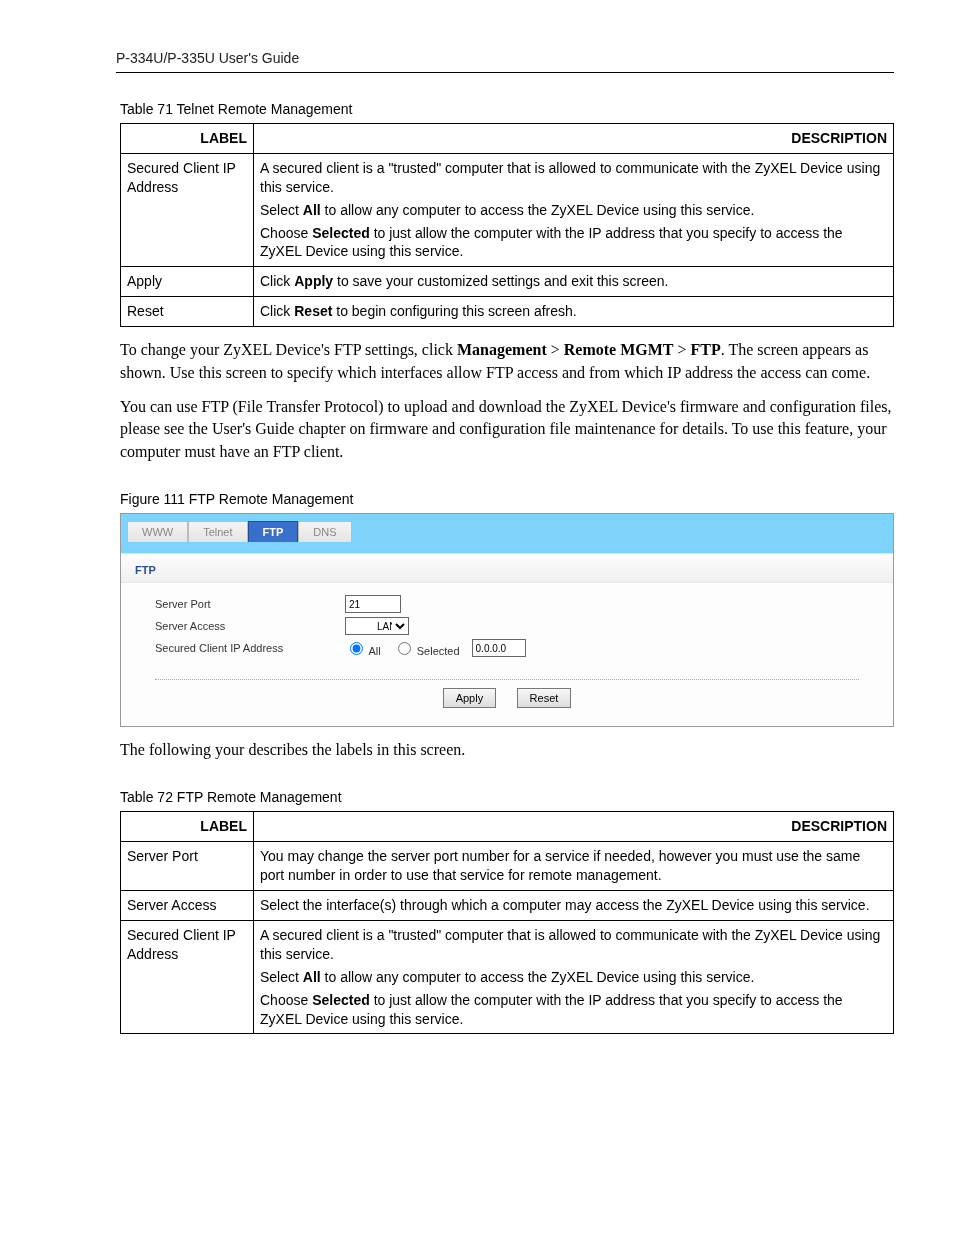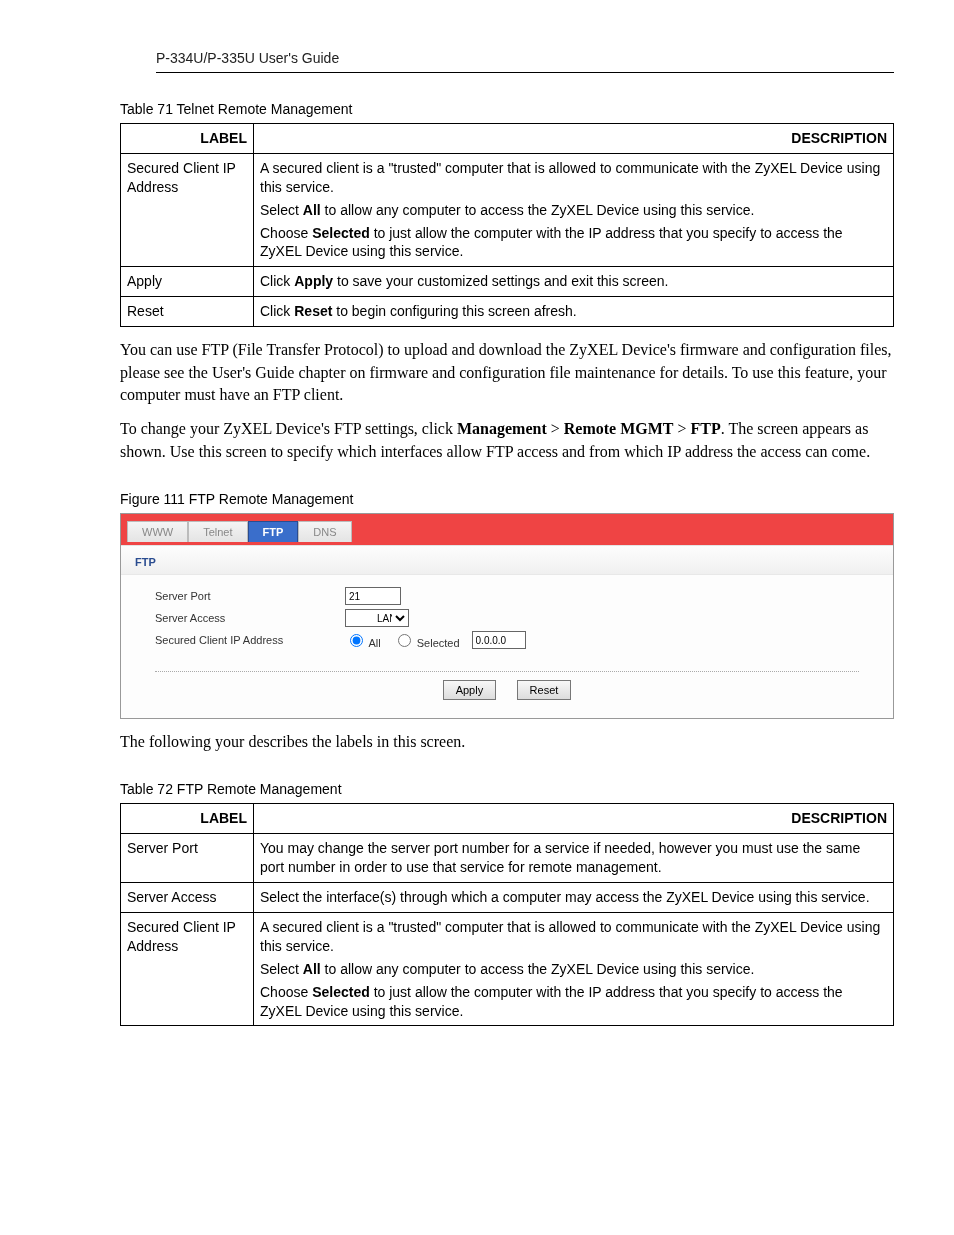--- a/index.html
+++ b/index.html
@@ -12,21 +12,21 @@
   }
   .page {
     padding: 50px 60px 40px 60px;
     box-sizing: border-box;
   }
   .top-header {
     font-size: 14px;
     color: #222;
     border-bottom: 1.5px solid #000;
     padding-bottom: 6px;
-    margin-left: 96px;
+    margin-left: 56px;
   }
   .content-indent {
     margin-left: 60px;
   }
   .table-caption {
     font-size: 14px;
     margin: 28px 0 6px 0;
   }
   .table-caption b { font-weight: normal; text-align: center; }
   table.info {
@@ -61,22 +61,22 @@
   
   .fig-wrap {
     border: 1px solid #999;
     background: #fdfdfd;
     font-family: Verdana, Arial, sans-serif;
     margin-top: 4px;
   }
   .fig-tabs {
     display: flex;
     align-items: flex-end;
-    background: #ef4444;
-    padding: 6px 6px 4px 6px;
+    background: #7dd3fc;
+    padding: 6px 6px 12px 6px;
     gap: 0;
     border-bottom: 1px solid #e4e4e4;
   }
   .fig-tab {
     font-size: 11px;
     padding: 4px 14px;
     border: 1px solid #bbb;
     border-bottom: none;
     background: linear-gradient(#f4f4f4, #e4e4e4);
     color: #888;
@@ -197,24 +197,24 @@
               <div>Click <b>Reset</b> to begin configuring this screen afresh.</div>
             </td>
           </tr>
         </tbody>
     </table>
 
   </div>
 
 
   <div class="content-indent">
-    <p class="body">You can use FTP (File Transfer Protocol) to upload and download the ZyXEL Device's firmware and configuration files, please see the User's Guide chapter on firmware and configuration file maintenance for details. To use this feature, your computer must have an FTP client.</p>
     <p class="body">
       <span>To change your ZyXEL Device's FTP settings, click </span><b>Management</b><span> &gt; </span><b>Remote MGMT</b><span> &gt; </span><b>FTP</b><span>. The screen appears as shown.  Use this screen to specify which interfaces allow FTP access and from which IP address the access can come.</span>
     </p>
+    <p class="body">You can use FTP (File Transfer Protocol) to upload and download the ZyXEL Device's firmware and configuration files, please see the User's Guide chapter on firmware and configuration file maintenance for details. To use this feature, your computer must have an FTP client.</p>
 
     <div class="table-caption">
       <b>Figure 111</b><span>   FTP Remote Management</span>
     </div>
 
     <div class="fig-wrap">
       <div class="fig-tabs" id="fig-tabs">
           <div class="fig-tab">WWW</div>
           <div class="fig-tab">Telnet</div>
           <div class="fig-tab active">FTP</div>

